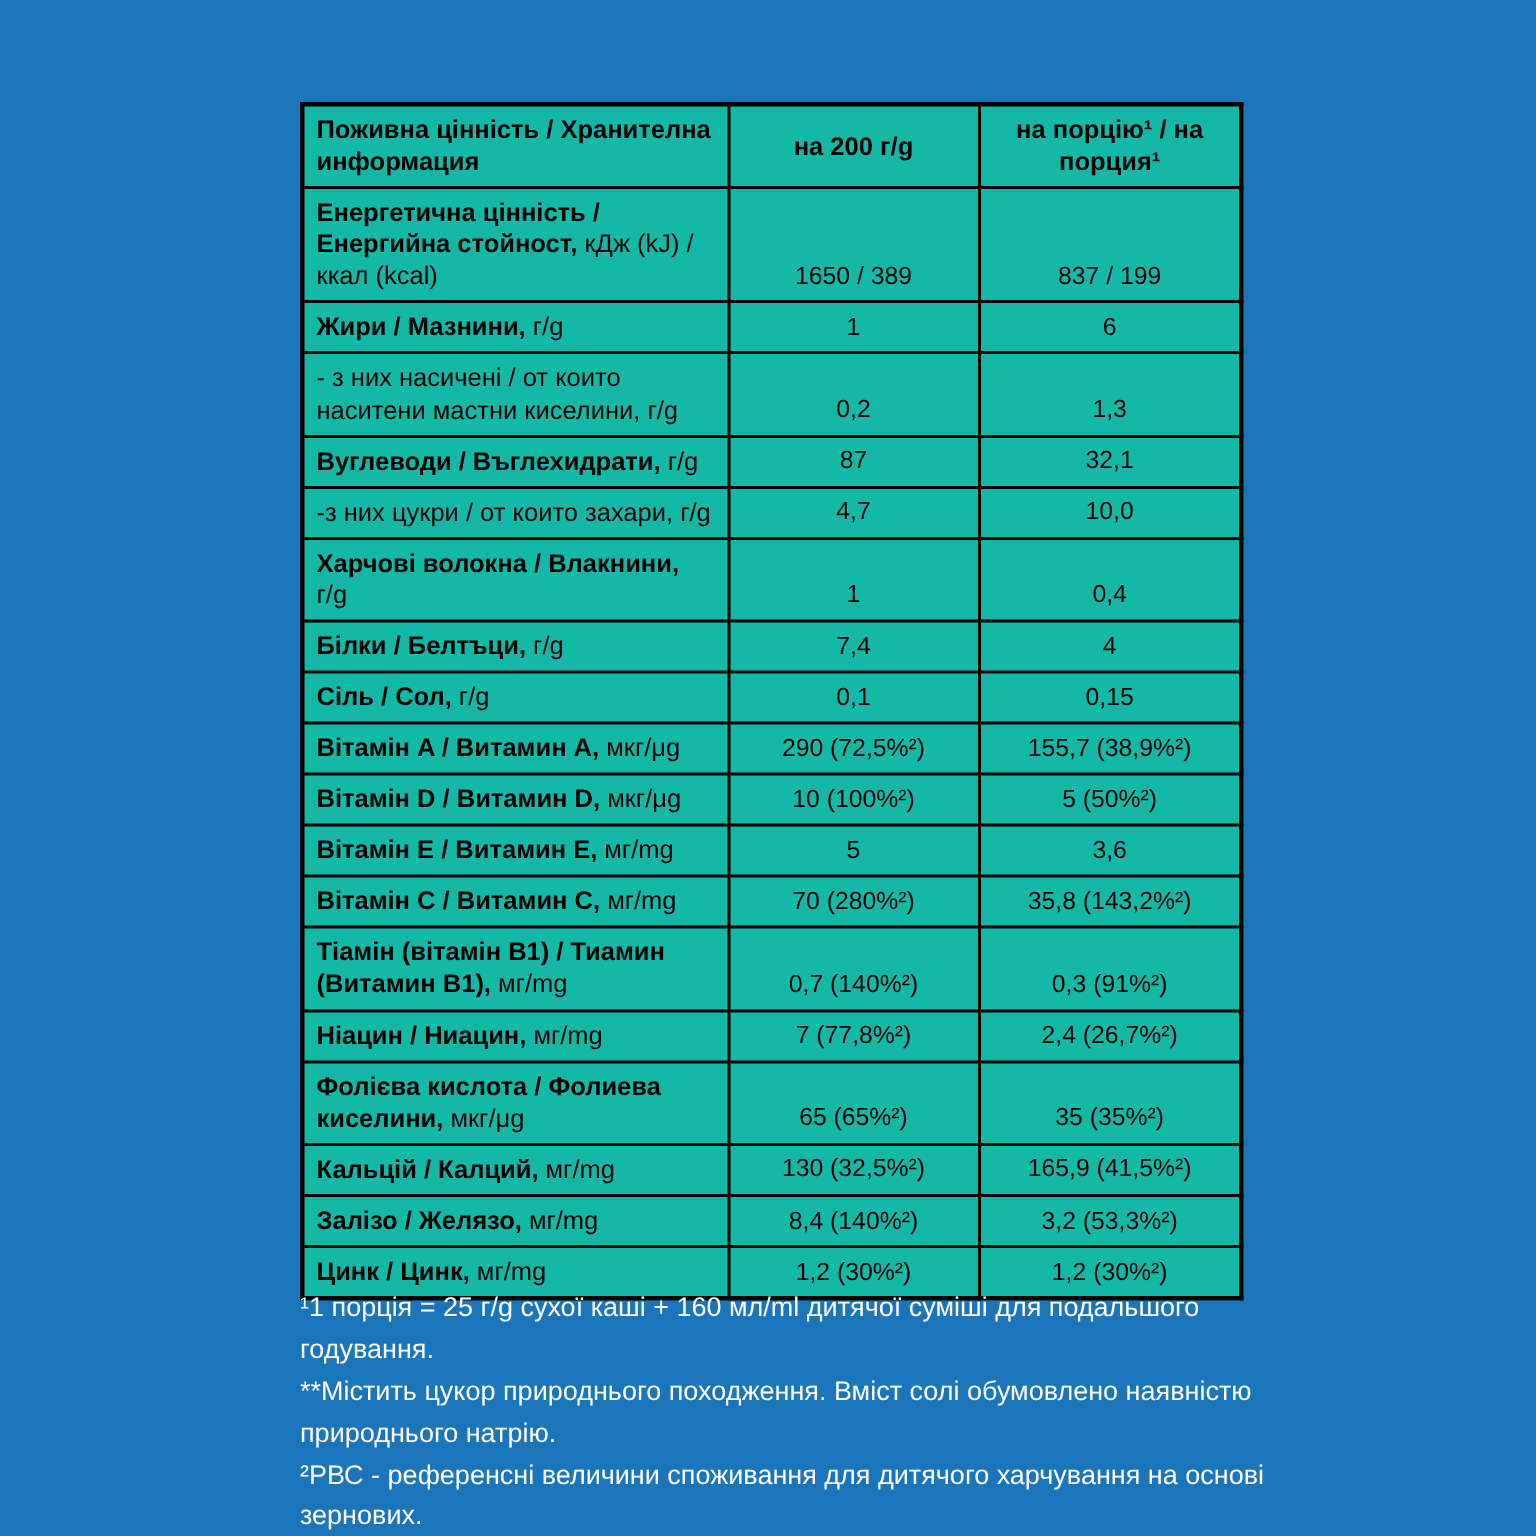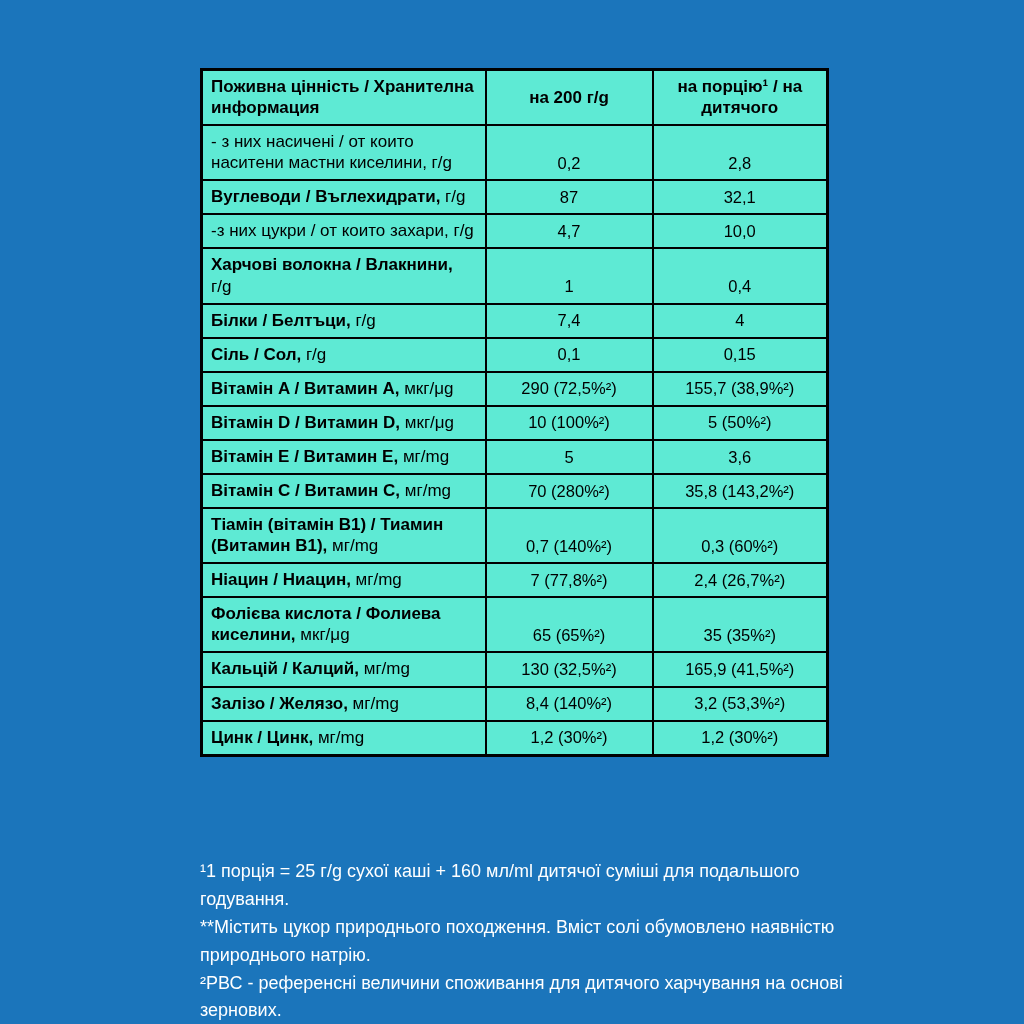--- a/index.html
+++ b/index.html
@@ -15,21 +15,21 @@
   }
   .table-wrap {
     position: absolute;
     left: 200px;
     top: 68px;
     width: 626px;
   }
   table.nutrition {
     width: 100%;
     border-collapse: collapse;
-    background: #5eead4;
+    background: #14b8a6;
     border: 3px solid #000;
     table-layout: fixed;
   }
   col.c1 { width: 284px; }
   col.c2 { width: 167px; }
   col.c3 { width: 175px; }
   th, td {
     border: 2px solid #000;
     padding: 5px 8px 6px 8px;
     font-size: 17px;
@@ -70,27 +70,37 @@
   <table class="nutrition">
     <colgroup>
       <col class="c1">
       <col class="c2">
       <col class="c3">
     </colgroup>
     <tbody>
       <tr>
         <th class="label-h">Поживна цінність / Хранителна информация</th>
         <th>на 200 г/g</th>
-        <th>на порцію¹ / на дитячого</th>
+        <th>на порцію¹ / на порция¹</th>
       </tr>
 
       <tr>
+        <td class="label"><span class="b">Енергетична цінність /  Енергийна стойност,</span><span> кДж (kJ) / ккал (kcal)</span></td>
+        <td class="value">1650 / 389</td>
+        <td class="value">837 / 199</td>
+      </tr>
+      <tr>
+        <td class="label"><span class="b">Жири / Мазнини,</span><span> г/g</span></td>
+        <td class="value">1</td>
+        <td class="value">6</td>
+      </tr>
+      <tr>
         <td class="label"><span class="b"></span><span>- з них насичені / от които наситени мастни киселини, г/g</span></td>
         <td class="value">0,2</td>
-        <td class="value">2,8</td>
+        <td class="value">1,3</td>
       </tr>
       <tr>
         <td class="label"><span class="b">Вуглеводи / Въглехидрати,</span><span> г/g</span></td>
         <td class="value">87</td>
         <td class="value">32,1</td>
       </tr>
       <tr>
         <td class="label"><span class="b"></span><span>-з них цукри /  от които захари, г/g</span></td>
         <td class="value">4,7</td>
         <td class="value">10,0</td>
@@ -126,21 +136,21 @@
         <td class="value">3,6</td>
       </tr>
       <tr>
         <td class="label"><span class="b">Вітамін C / Витамин C,</span><span> мг/mg</span></td>
         <td class="value">70 (280%²)</td>
         <td class="value">35,8 (143,2%²)</td>
       </tr>
       <tr>
         <td class="label"><span class="b">Тіамін (вітамін B1) / Тиамин (Витамин B1),</span><span> мг/mg</span></td>
         <td class="value">0,7 (140%²)</td>
-        <td class="value">0,3 (60%²)</td>
+        <td class="value">0,3 (91%²)</td>
       </tr>
       <tr>
         <td class="label"><span class="b">Ніацин /  Ниацин,</span><span> мг/mg</span></td>
         <td class="value">7 (77,8%²)</td>
         <td class="value">2,4 (26,7%²)</td>
       </tr>
       <tr>
         <td class="label"><span class="b">Фолієва кислота / Фолиева киселини,</span><span> мкг/μg</span></td>
         <td class="value">65 (65%²)</td>
         <td class="value">35 (35%²)</td>

